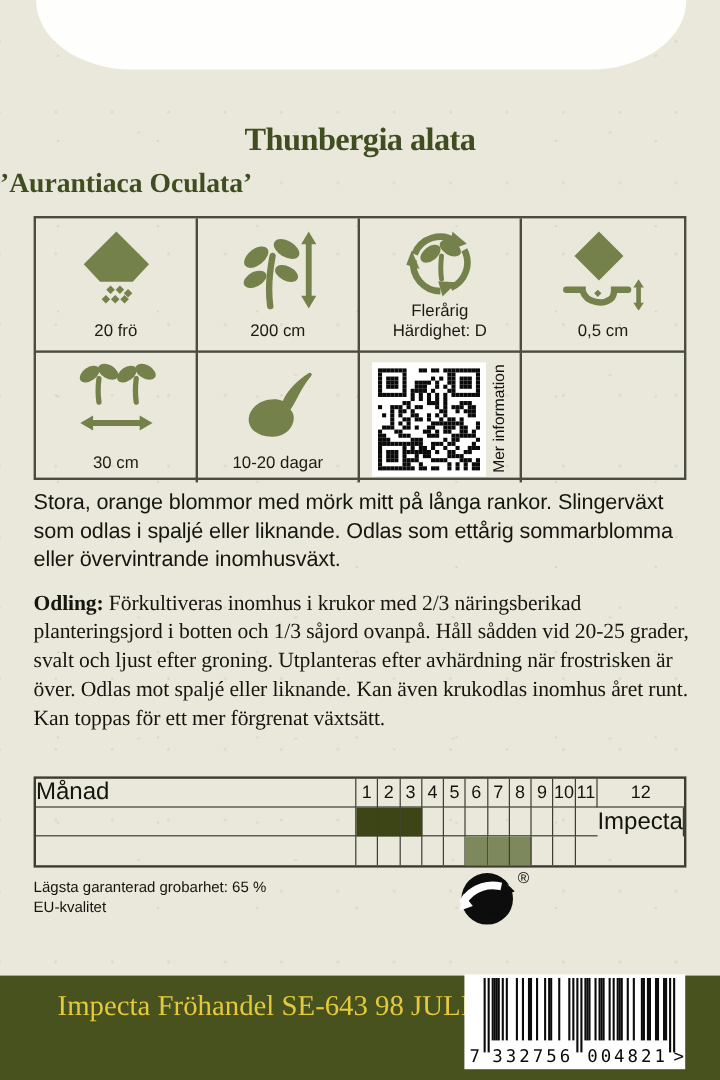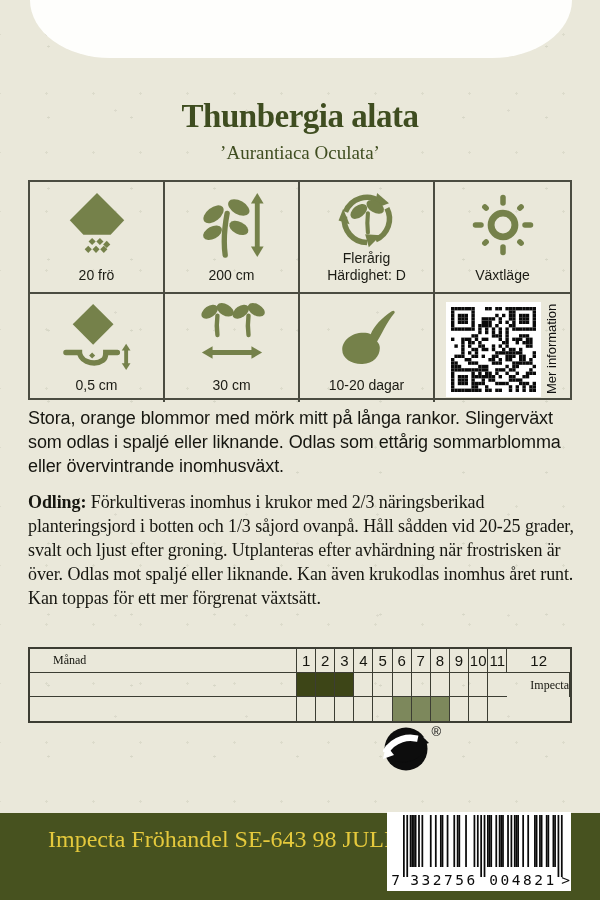--- a/index.html
+++ b/index.html
@@ -13,26 +13,26 @@
     background-size:83px 71px,47px 59px,131px 101px;
     background-position:7px 11px,23px 5px,50px 60px;
     font-family:"Liberation Sans",sans-serif;color:#1b1b14;
   }
   .hang-hole{
     position:absolute;left:30px;right:28px;top:-30px;height:88px;
     background:#fefefc;border-radius:0 0 80px 80px / 0 0 58px 58px;
   }
   .title{
     position:absolute;left:0;top:94px;width:100%;text-align:center;margin:0;
-    font-family:"Liberation Serif",serif;font-weight:700;font-size:33px;line-height:44px;
+    font-family:"Liberation Serif",serif;font-weight:700;font-size:27px;line-height:44px;
     color:var(--heading,#3f4d20);letter-spacing:-0.5px;
   }
   .subtitle{
-    position:absolute;left:0;top:140px;width:100%;text-align:center;margin:0;
-    font-family:"Liberation Serif",serif;font-weight:400;font-size:19px;line-height:26px;
+    position:absolute;left:0;top:140px;width:100%;margin:0;
+    font-family:"Liberation Serif",serif;font-weight:700;font-size:23px;line-height:26px;
     color:var(--heading,#3f4d20);
   }
   .info-grid{
     position:absolute;left:28px;top:180px;width:544px;height:220px;
     display:grid;grid-template-columns:repeat(4,1fr);grid-template-rows:112px 108px;
     border:2px solid #4b4c41;box-sizing:border-box;
   }
   .cell{
     border-right:2px solid #4b4c41;border-bottom:2px solid #4b4c41;
     display:flex;flex-direction:column;align-items:center;justify-content:flex-end;
@@ -55,21 +55,21 @@
   .calendar{
     position:absolute;left:28px;top:647px;width:544px;
     display:grid;grid-template-columns:267px repeat(12,1fr);grid-auto-rows:24px;
     border:2px solid #3c3d33;box-sizing:border-box;background:transparent;
   }
   .cal-cell{
     border-right:1.5px solid #3c3d33;border-bottom:1.5px solid #3c3d33;
     display:flex;align-items:center;justify-content:center;
     font-size:15px;color:#15150f;box-sizing:border-box;
   }
-  .cal-cell.lbl{justify-content:flex-start;padding-left:23px;font-size:12px;font-family:Liberation Serif, serif;}
+  .cal-cell.lbl{justify-content:flex-start;padding-left:0;font-size:20px;}
   .cal-cell.last-col{border-right:none}
   .cal-cell.last-row{border-bottom:none}
   .footnotes{position:absolute;left:28px;top:731px;font-size:12.5px;line-height:17px;color:#15150f;}
   .green-dot{position:absolute;left:383px;top:726px;width:58px;height:50px;color:#0d0d0d;}
   .green-dot .reg{position:absolute;right:0;top:-2px;font-size:13px;color:#0d0d0d;}
   .footer{position:absolute;left:0;top:813px;width:600px;height:87px;background:var(--footerbg,#47521f);}
   .address{
     position:absolute;left:48px;top:11px;margin:0;
     font-family:"Liberation Serif",serif;font-size:24px;line-height:31px;
     color:var(--footertext,#e5c93c);
@@ -141,39 +141,20 @@
             <ellipse cx="27" cy="31" rx="10.5" ry="6.3" transform="rotate(-38 27 31)"></ellipse>
             <ellipse cx="45" cy="26" rx="10.5" ry="6.3" transform="rotate(30 45 26)"></ellipse>
           </g>
           <path d="M37,54 C36,47 36,42 37,33" stroke="currentColor" stroke-width="4.5" fill="none" stroke-linecap="round"></path>
         </svg>
       </span>
       <span class="cell-label">Flerårig</span>
       <span class="cell-label">Härdighet: D</span>
     </div>
 
-    <div class="cell">
-      <span class="art">
-        <svg width="66" height="66" viewBox="0 0 72 72">
-          <circle cx="36" cy="36" r="13" stroke="currentColor" stroke-width="7.5" fill="none"></circle>
-          <g fill="currentColor">
-            <rect x="33" y="3" width="6" height="12" rx="3" transform="rotate(0 36 36)"></rect>
-            <rect x="33" y="5" width="6" height="8" rx="3" transform="rotate(45 36 36)"></rect>
-            <rect x="33" y="3" width="6" height="12" rx="3" transform="rotate(90 36 36)"></rect>
-            <rect x="33" y="5" width="6" height="8" rx="3" transform="rotate(135 36 36)"></rect>
-            <rect x="33" y="3" width="6" height="12" rx="3" transform="rotate(180 36 36)"></rect>
-            <rect x="33" y="5" width="6" height="8" rx="3" transform="rotate(225 36 36)"></rect>
-            <rect x="33" y="3" width="6" height="12" rx="3" transform="rotate(270 36 36)"></rect>
-            <rect x="33" y="5" width="6" height="8" rx="3" transform="rotate(315 36 36)"></rect>
-          </g>
-        </svg>
-      </span>
-      <span class="cell-label">Växtläge</span>
-      <span class="cell-label"></span>
-    </div>
 
     <div class="cell">
       <span class="art">
         <svg width="70" height="68" viewBox="0 0 72 70">
           <polygon points="32,2 53,23 32,44 11,23" fill="currentColor"></polygon>
           <path d="M4,52 L18,52 C18,54 20,59 25,61 C31,63.5 37,63.5 42,60 C45,58 45,54 45,52 L57,52" stroke="currentColor" stroke-width="5.5" fill="none" stroke-linecap="round"></path>
           <rect x="-2.2" y="-2.2" width="4.4" height="4.4" transform="translate(31,55) rotate(45)" fill="currentColor"></rect>
           <line x1="66" y1="48" x2="66" y2="65" stroke="currentColor" stroke-width="4"></line>
           <polygon points="61.5,50 70.5,50 66,43" fill="currentColor"></polygon>
           <polygon points="61.5,63 70.5,63 66,70" fill="currentColor"></polygon>
@@ -586,20 +567,24 @@
       <div class="cal-cell last-row"></div>
       <div class="cal-cell last-row"></div>
       <div class="cal-cell last-row" style="background: rgb(125, 136, 92);"></div>
       <div class="cal-cell last-row" style="background: rgb(125, 136, 92);"></div>
       <div class="cal-cell last-row" style="background: rgb(125, 136, 92);"></div>
       <div class="cal-cell last-row"></div>
       <div class="cal-cell last-row"></div>
       <div class="cal-cell last-col last-row"></div>
     </div>
 
+  <div class="footnotes">
+    <div>Lägsta garanterad grobarhet: 65 %</div>
+    <div>EU-kvalitet</div>
+  </div>
 
   <div class="green-dot">
     <svg width="46" height="46" viewBox="0 0 46 46">
       <circle cx="23" cy="23" r="21.5" fill="currentColor"></circle>
       <path d="M2,27 C10,13 26,8 41,15" stroke="#fff" stroke-width="6.5" fill="none"></path>
       <polygon points="36,7 46,17 33,21" fill="currentColor"></polygon>
       <polygon points="0,33 3,19 11,29" fill="#fff"></polygon>
       <path d="M44,20 C40,32 26,39 12,35" stroke="currentColor" stroke-width="0.1" fill="none"></path>
     </svg>
     <span class="reg">®</span>

